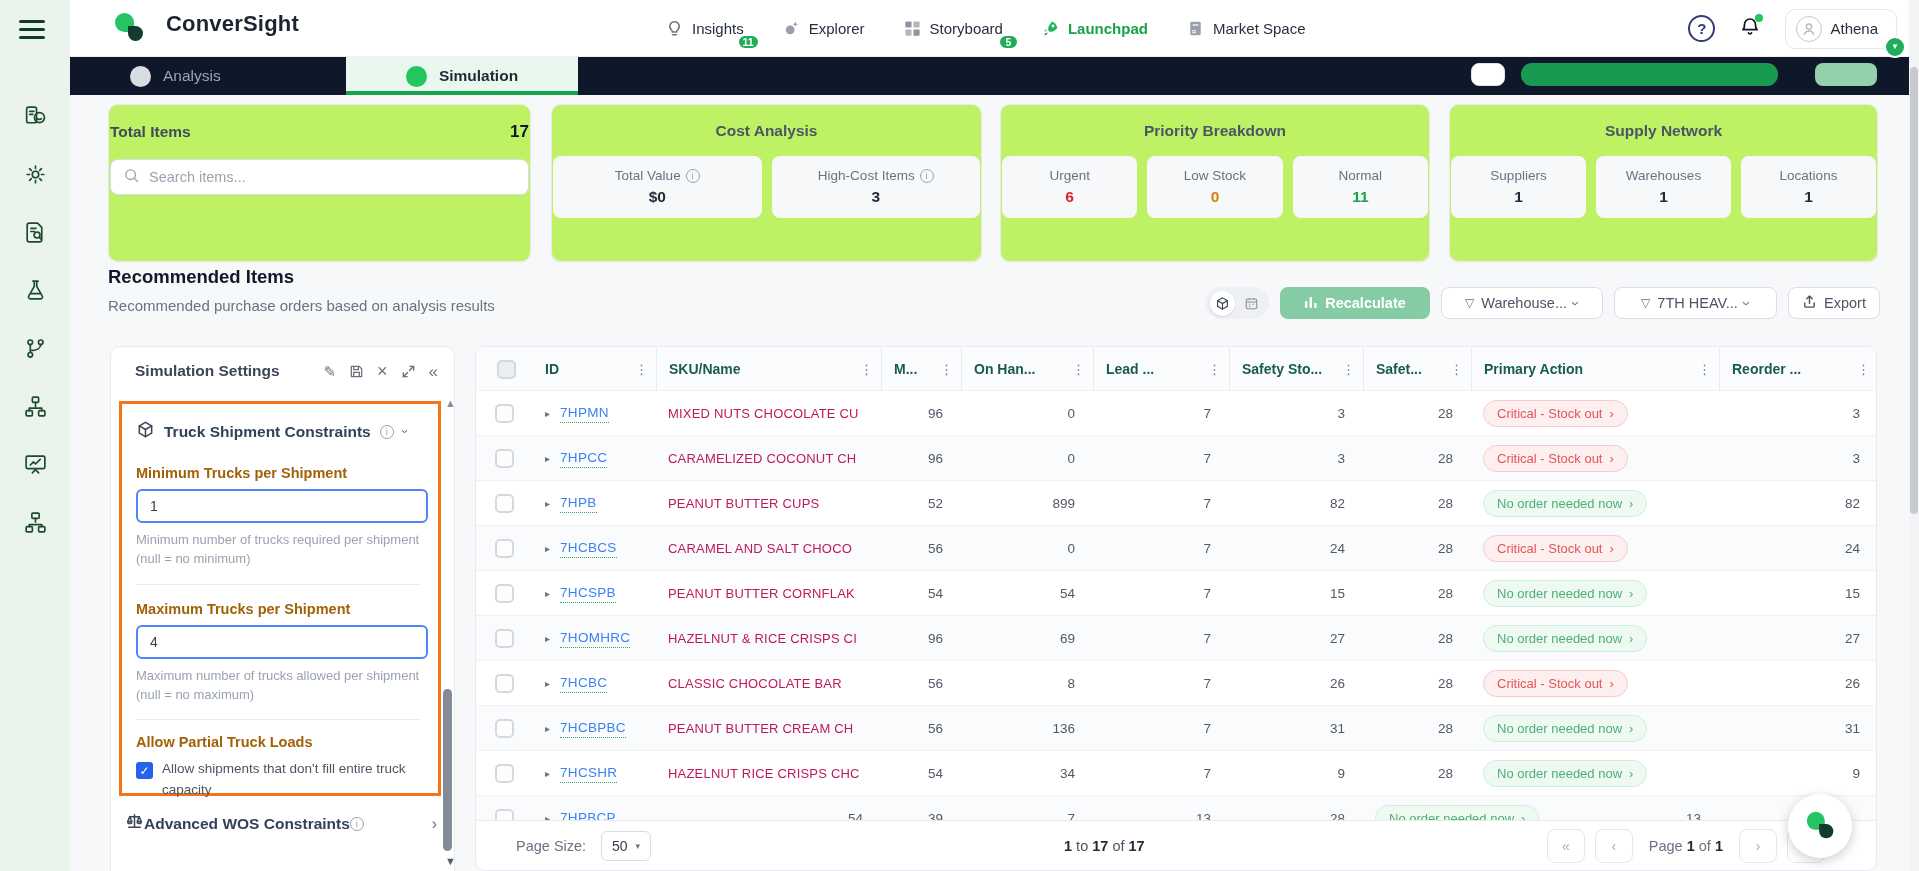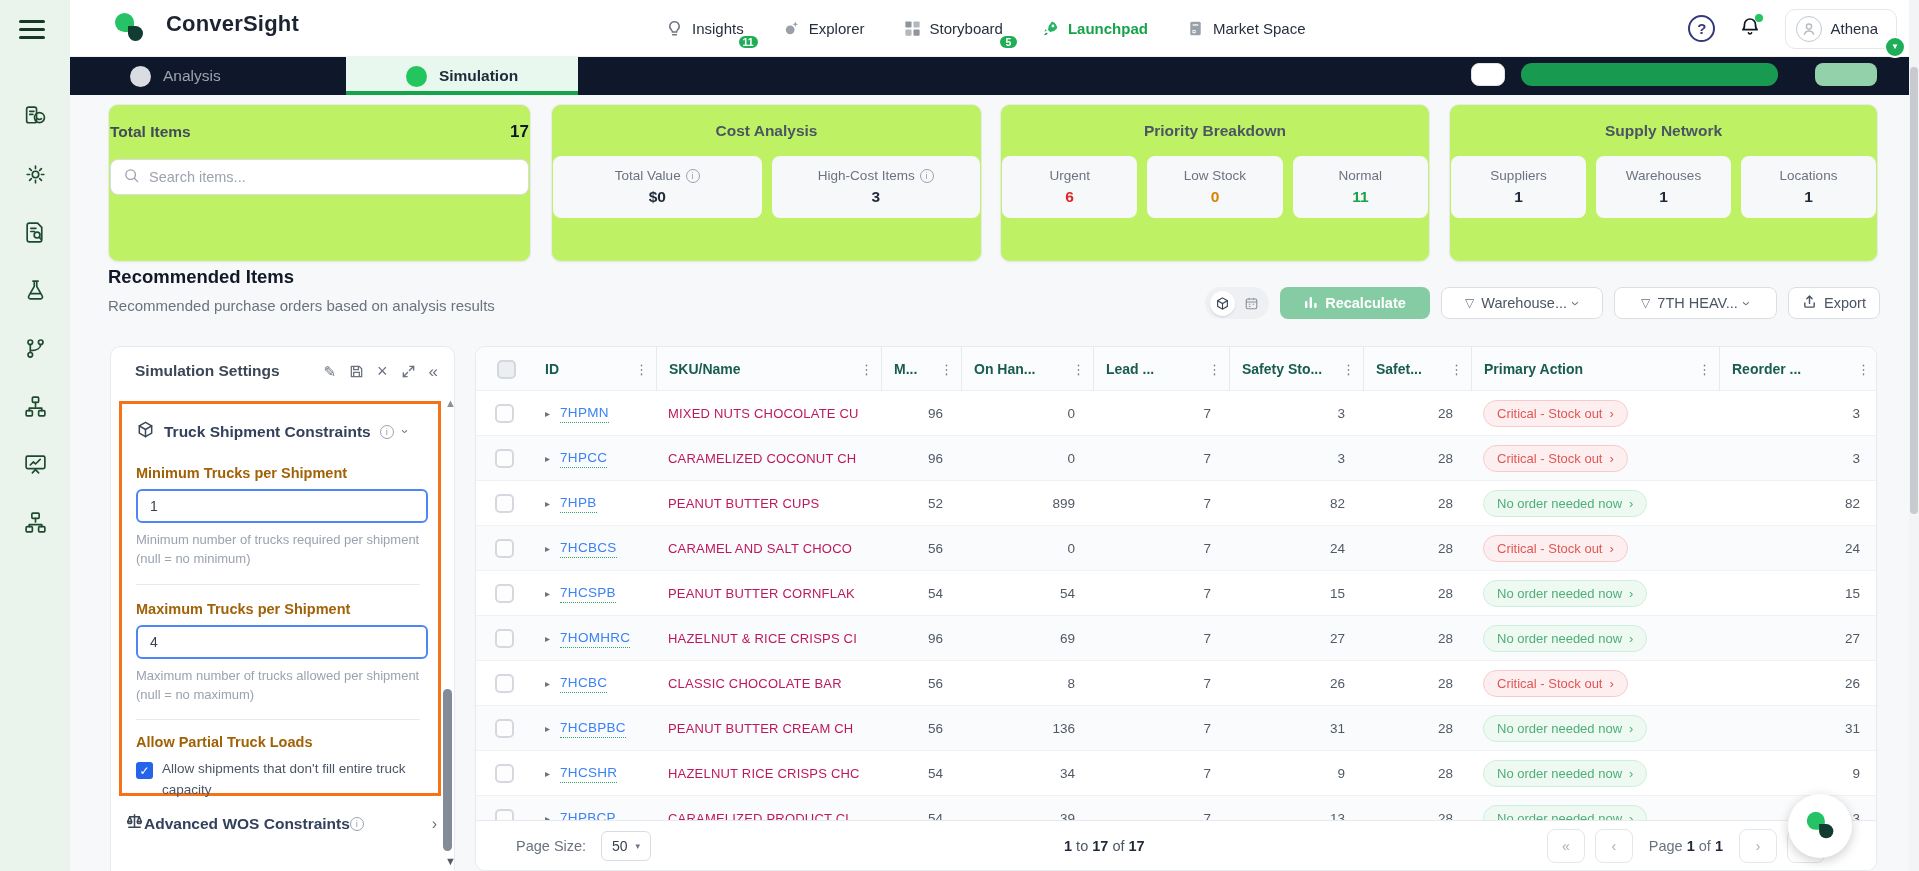--- a/index.html
+++ b/index.html
@@ -780,23 +780,20 @@
   </div>
 
   <div class="trow tgrid alt">
     <div class="td c-cb">
           <span class="cb"></span>
         </div>
     <div class="td">
           <span class="caret">▸</span>
           <span class="idlink">7HPBCP</span>
         </div>
-    <div class="td">
-          <span class="sku">CARAMELIZED PRODUCT CL</span>
-        </div>
     <div class="td num">54</div>
     <div class="td num">39</div>
     <div class="td num">7</div>
     <div class="td num">13</div>
     <div class="td num">28</div>
     <div class="td">
           <span class="badge ok">
             <span>No order needed now</span>
             <span class="bchev">›</span>
           </span>

